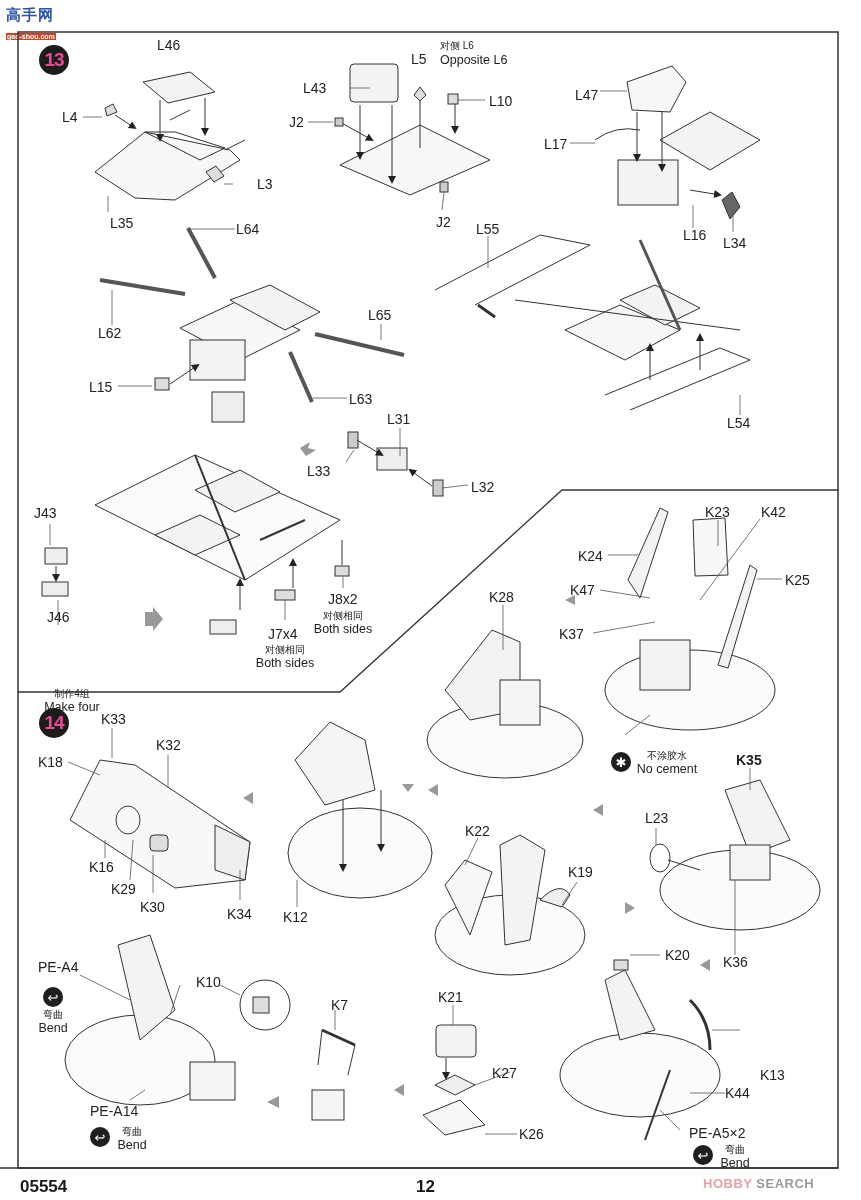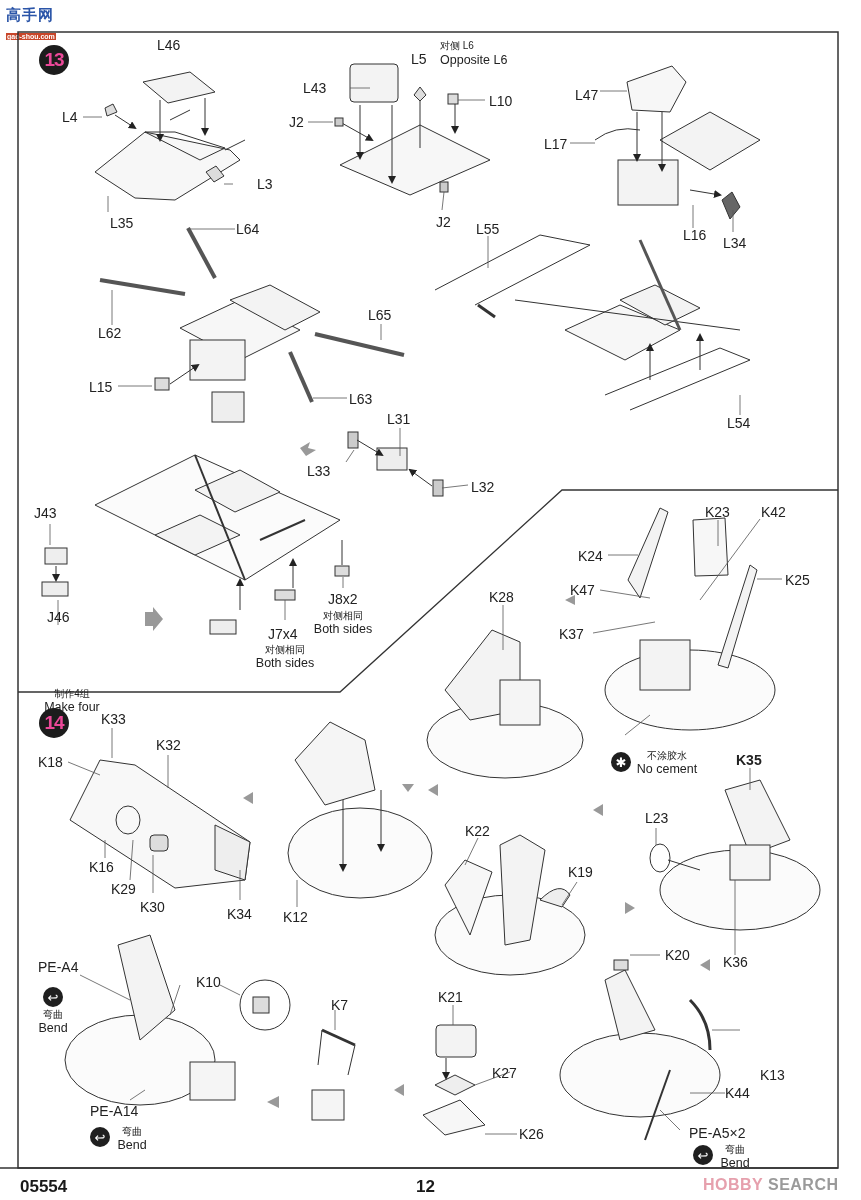--- a/index.html
+++ b/index.html
@@ -7,21 +7,21 @@
   .lbl{position:absolute;font-size:14px;line-height:1;white-space:nowrap;color:#222;}
   .sub{position:absolute;font-size:12.5px;line-height:1.15;white-space:nowrap;text-align:center;color:#222;}
   .cn{font-size:10px;display:block;}
   .step{position:absolute;width:30px;height:30px;border-radius:50%;background:#1c1c1c;color:#ec4899;font-weight:bold;font-size:19px;display:flex;align-items:center;justify-content:center;letter-spacing:-1px;}
   .sym{position:absolute;width:20px;height:20px;border-radius:50%;background:#1f1f1f;color:#fff;font-size:13px;display:flex;align-items:center;justify-content:center;}
   svg.art{position:absolute;left:0;top:0;}
   .footer-num{position:absolute;font-weight:bold;font-size:17px;}
   .logo{position:absolute;left:6px;top:6px;width:60px;height:30px;}
   .logo .cn-logo{font-size:15px;font-weight:bold;color:#2b55a8;letter-spacing:1px;}
   .logo .url{font-size:7px;font-weight:bold;color:#fff;background:#c8462a;padding:0 1px;display:inline-block;}
-  .hobby{position:absolute;left:703px;top:1176px;font-size:16px;font-weight:bold;letter-spacing:0.5px;}
+  .hobby{position:absolute;left:703px;top:1176px;font-size:13px;font-weight:bold;letter-spacing:0.5px;}
   .hobby .h1{color:#e6a0ad;}
   .hobby .h2{color:#9a9a9a;}
 </style>
 </head>
 <body>
 
 <div class="logo">
   <div class="cn-logo">高手网</div>
   <div class="url">gao-shou.com</div>
 </div>

